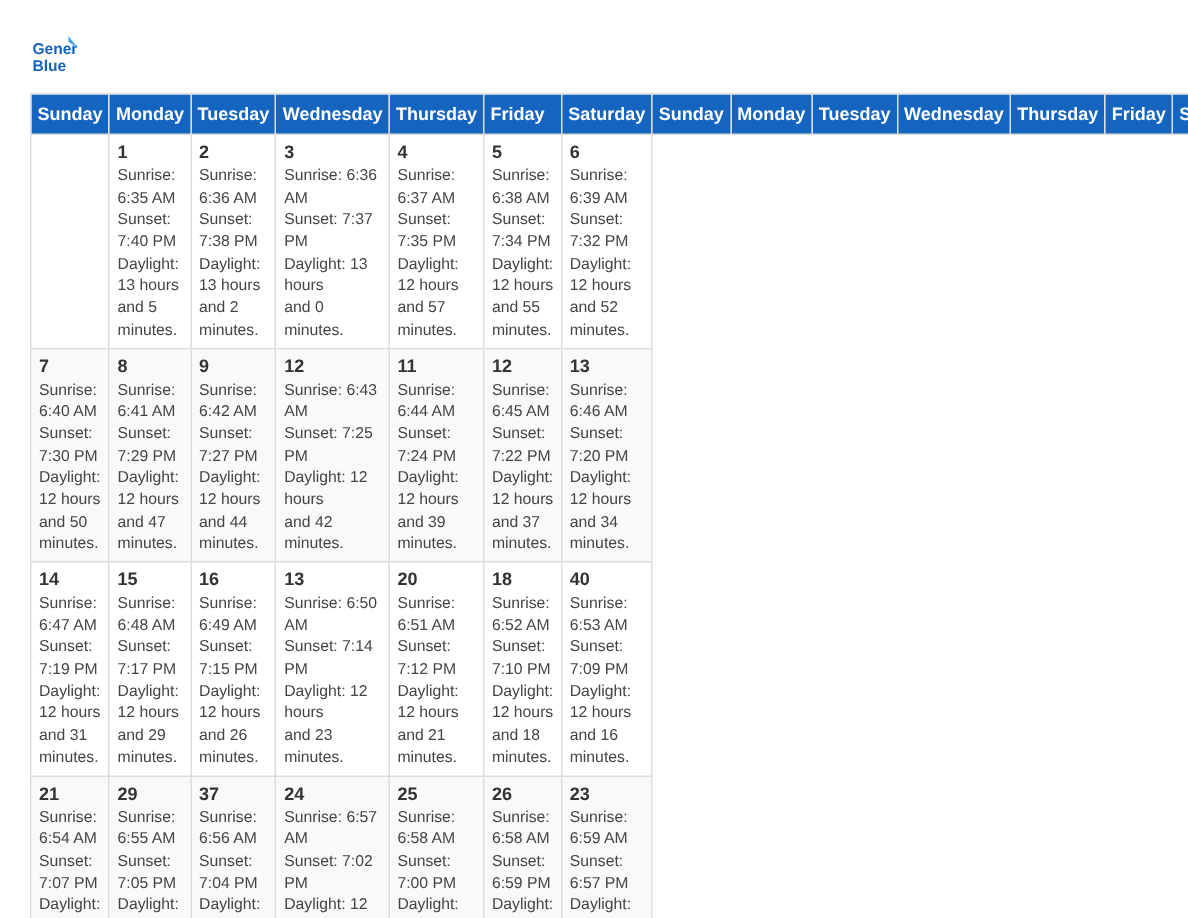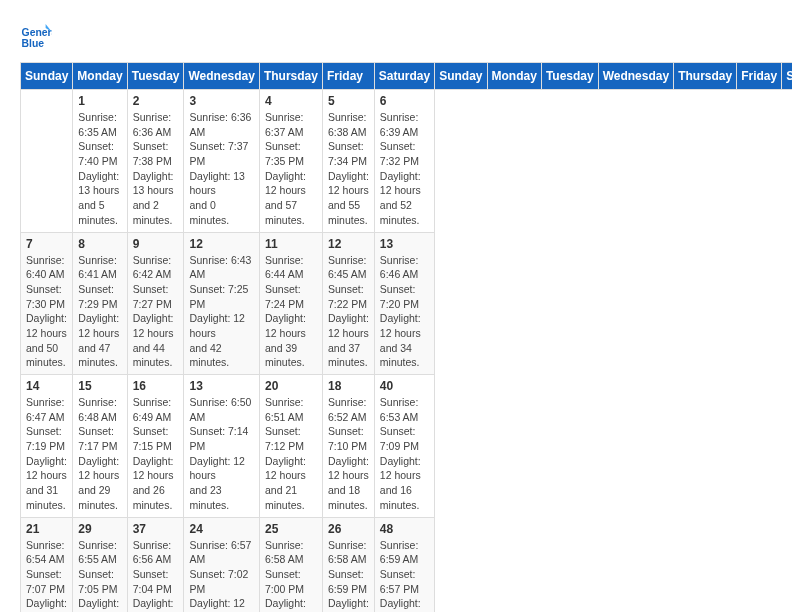--- a/index.html
+++ b/index.html
@@ -237,18 +237,18 @@
         </td>
         <td>
           <span class="day-number">25</span>
           <div class="day-info">Sunrise: 6:58 AM<br>Sunset: 7:00 PM<br>Daylight: 12 hours<br>and 2 minutes.</div>
         </td>
         <td>
           <span class="day-number">26</span>
           <div class="day-info">Sunrise: 6:58 AM<br>Sunset: 6:59 PM<br>Daylight: 12 hours<br>and 0 minutes.</div>
         </td>
         <td>
-          <span class="day-number">48</span>
+          <span class="day-number">23</span>
           <div class="day-info">Sunrise: 6:59 AM<br>Sunset: 6:57 PM<br>Daylight: 11 hours<br>and 57 minutes.</div>
         </td>
       </tr>
     </tbody>
 </table>
 
 </body></html>

